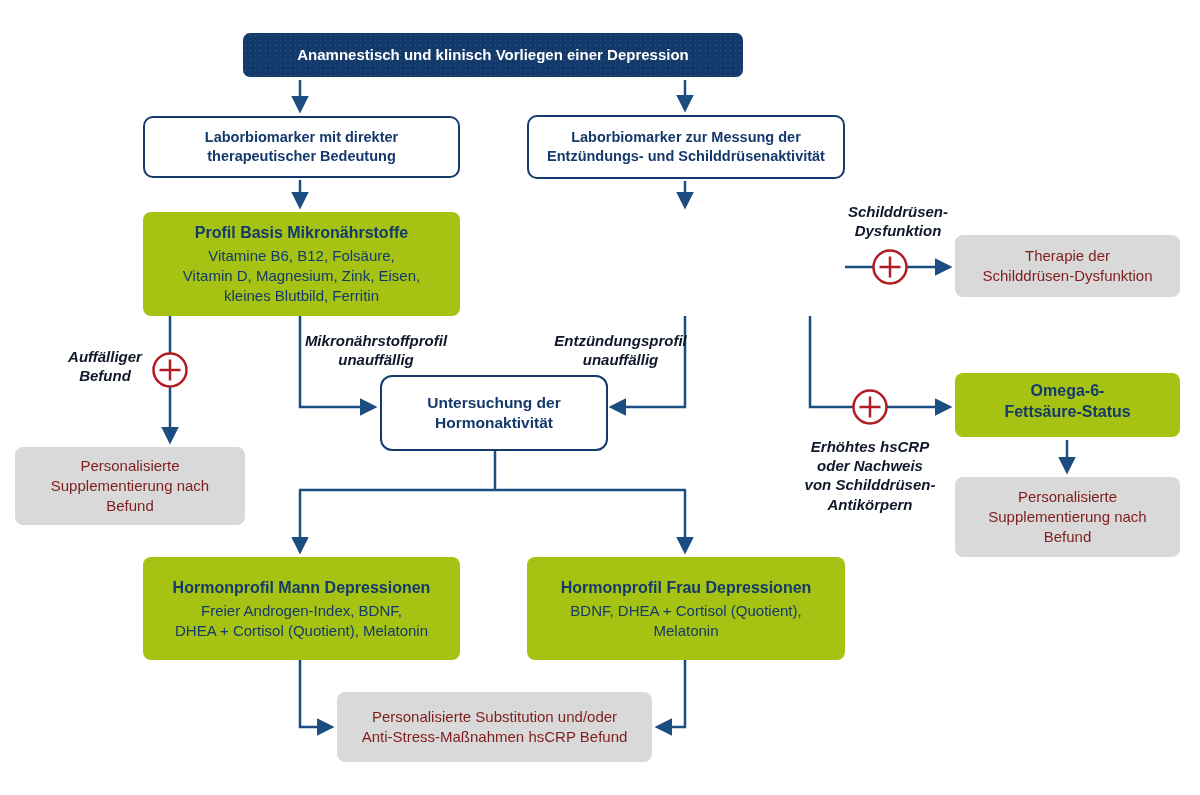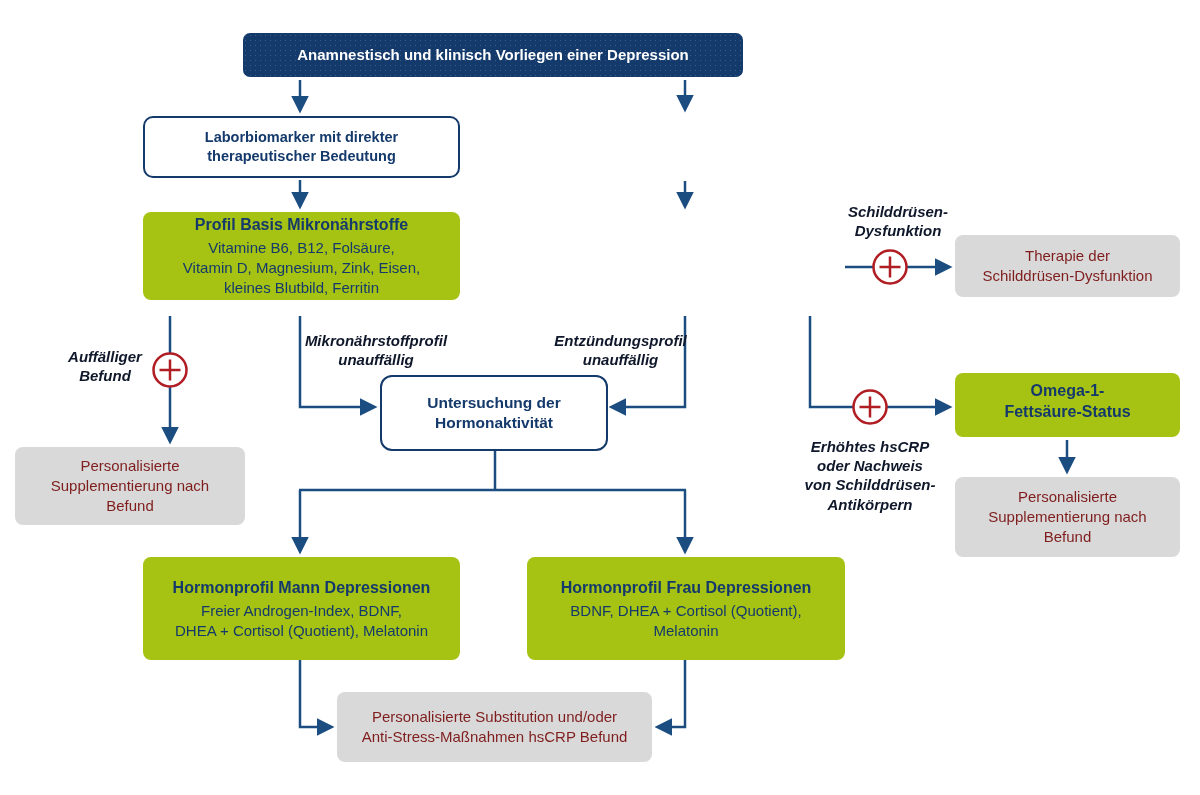--- a/index.html
+++ b/index.html
@@ -78,22 +78,26 @@
   </svg>
 
   <div class="node outline-node" style="left:143px;top:116px;width:317px;height:62px;">
     <div class="nl">Laborbiomarker mit direkter</div>
     <div class="nl">therapeutischer Bedeutung</div>
   </div>
 
   <div class="node start-node" style="left:243px;top:33px;width:500px;height:44px;">
     <div class="nl">Anamnestisch und klinisch Vorliegen einer Depression</div>
   </div>
+  <div class="node outline-node" style="left:527px;top:115px;width:318px;height:64px;">
+    <div class="nl">Laborbiomarker zur Messung der</div>
+    <div class="nl">Entzündungs- und Schilddrüsenaktivität</div>
+  </div>
 
-  <div class="node green-node" style="left:143px;top:212px;width:317px;height:88px;">
+  <div class="node green-node" style="left:143px;top:212px;width:317px;height:104px;">
     <div class="nt">Profil Basis Mikronährstoffe</div>
     <div class="nl">Vitamine B6, B12, Folsäure,</div>
     <div class="nl">Vitamin D, Magnesium, Zink, Eisen,</div>
     <div class="nl">kleines Blutbild, Ferritin</div>
   </div>
 
   <div class="node gray-node" style="left:955px;top:235px;width:225px;height:62px;">
     <div class="nl">Therapie der</div>
     <div class="nl">Schilddrüsen-Dysfunktion</div>
   </div>
@@ -103,21 +107,21 @@
     <div class="nl">Hormonaktivität</div>
   </div>
 
   <div class="node gray-node" style="left:15px;top:447px;width:230px;height:78px;">
     <div class="nl">Personalisierte</div>
     <div class="nl">Supplementierung nach</div>
     <div class="nl">Befund</div>
   </div>
 
   <div class="node green-node" style="left:955px;top:373px;width:225px;height:64px;">
-    <div class="nt" style="margin-bottom:0;">Omega-1-</div>
+    <div class="nt" style="margin-bottom:0;">Omega-6-</div>
     <div class="nt" style="margin-bottom:8px;">Fettsäure-Status</div>
   </div>
 
   <div class="node gray-node" style="left:955px;top:477px;width:225px;height:80px;">
     <div class="nl">Personalisierte</div>
     <div class="nl">Supplementierung nach</div>
     <div class="nl">Befund</div>
   </div>
 
   <div class="node green-node" style="left:527px;top:557px;width:318px;height:103px;">

